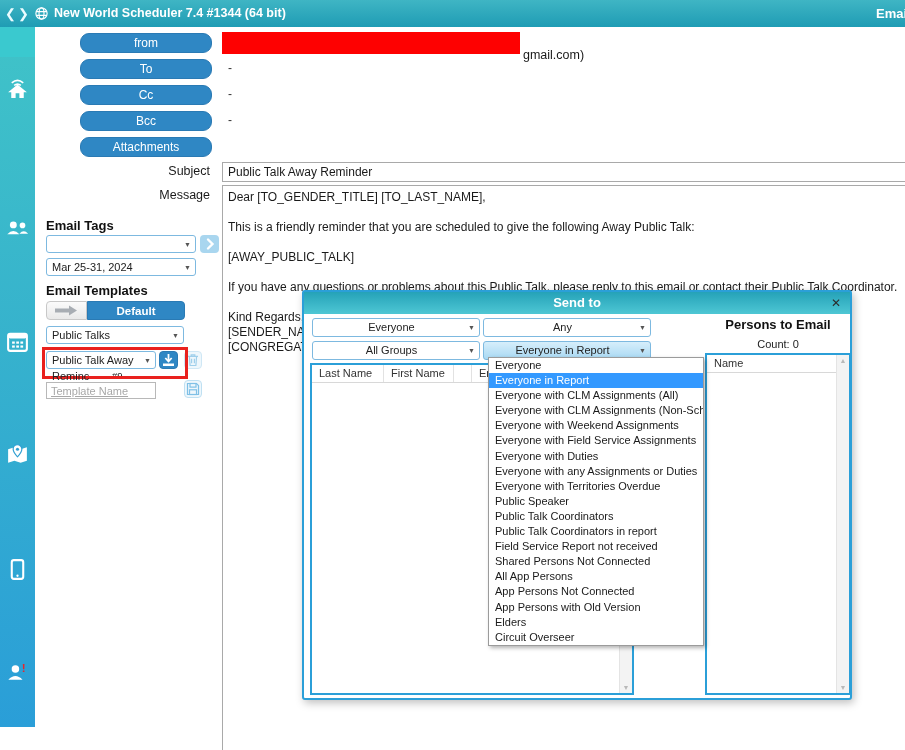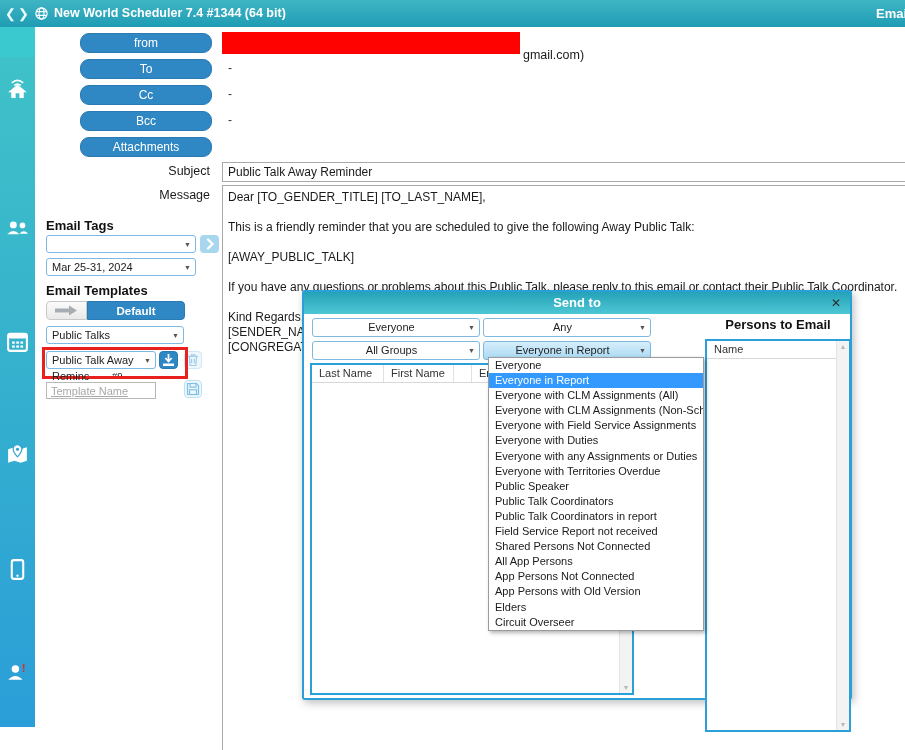--- a/index.html
+++ b/index.html
@@ -70,21 +70,21 @@
     color:#2b2b2b;font-weight:normal;cursor:pointer;}
   .dcombo{position:absolute;height:19px;width:168px;}
   #cmb-who{left:8px;top:26px;}  #cmb-any{left:179px;top:26px;}
   #cmb-groups{left:8px;top:49px;} #cmb-report{left:179px;top:49px;}
   #persons-head{position:absolute;left:399px;top:25px;width:150px;text-align:center;
     font-size:13px;font-weight:bold;color:#111;}
   #persons-count{position:absolute;left:399px;top:46px;width:150px;text-align:center;
     font-size:11px;color:#222;}
   .listbox{position:absolute;border:2px solid #2b9fd8;background:#fff;box-sizing:border-box;}
   #left-table{left:6px;top:71px;width:324px;height:332px;}
-  #right-table{left:401px;top:47px;width:146px;height:393px;}
+  #right-table{left:401px;top:61px;width:146px;height:342px;}
   .lt-head{position:absolute;left:0;top:0;right:12px;height:17px;display:flex;border-bottom:1px solid #d8d8d8;}
   .lt-head .th{font-size:11px;color:#333;line-height:16px;padding-left:7px;
     border-right:1px solid #e2e2e2;box-sizing:border-box;overflow:hidden;white-space:nowrap;}
   #left-table .th:nth-child(1){width:72px;} #left-table .th:nth-child(2){width:70px;}
   #left-table .th:nth-child(3){width:18px;} #left-table .th:nth-child(4){flex:1;border-right:none;}
   #right-table .th{flex:1;border-right:none;}
   .vscroll{position:absolute;top:0;right:0;bottom:0;width:12px;background:#f3f3f3;border-left:1px solid #e4e4e4;}
   .vscroll .up,.vscroll .dn{position:absolute;left:0;width:12px;font-size:7px;color:#b9b9b9;text-align:center;}
   .vscroll .up{top:2px;} .vscroll .dn{bottom:2px;}
   
@@ -278,20 +278,21 @@
       </div>
     </div>
   </div>
 
   <div id="dd-menu">
 
   <div class="dd-item">Everyone</div>
       <div class="dd-item selected">Everyone in Report</div>
       <div class="dd-item">Everyone with CLM Assignments (All)</div>
       <div class="dd-item">Everyone with CLM Assignments (Non-School)</div>
+      <div class="dd-item">Everyone with Weekend Assignments</div>
       <div class="dd-item">Everyone with Field Service Assignments</div>
       <div class="dd-item">Everyone with Duties</div>
       <div class="dd-item">Everyone with any Assignments or Duties</div>
       <div class="dd-item">Everyone with Territories Overdue</div>
       <div class="dd-item">Public Speaker</div>
       <div class="dd-item">Public Talk Coordinators</div>
       <div class="dd-item">Public Talk Coordinators in report</div>
       <div class="dd-item">Field Service Report not received</div>
       <div class="dd-item">Shared Persons Not Connected</div>
       <div class="dd-item">All App Persons</div>

